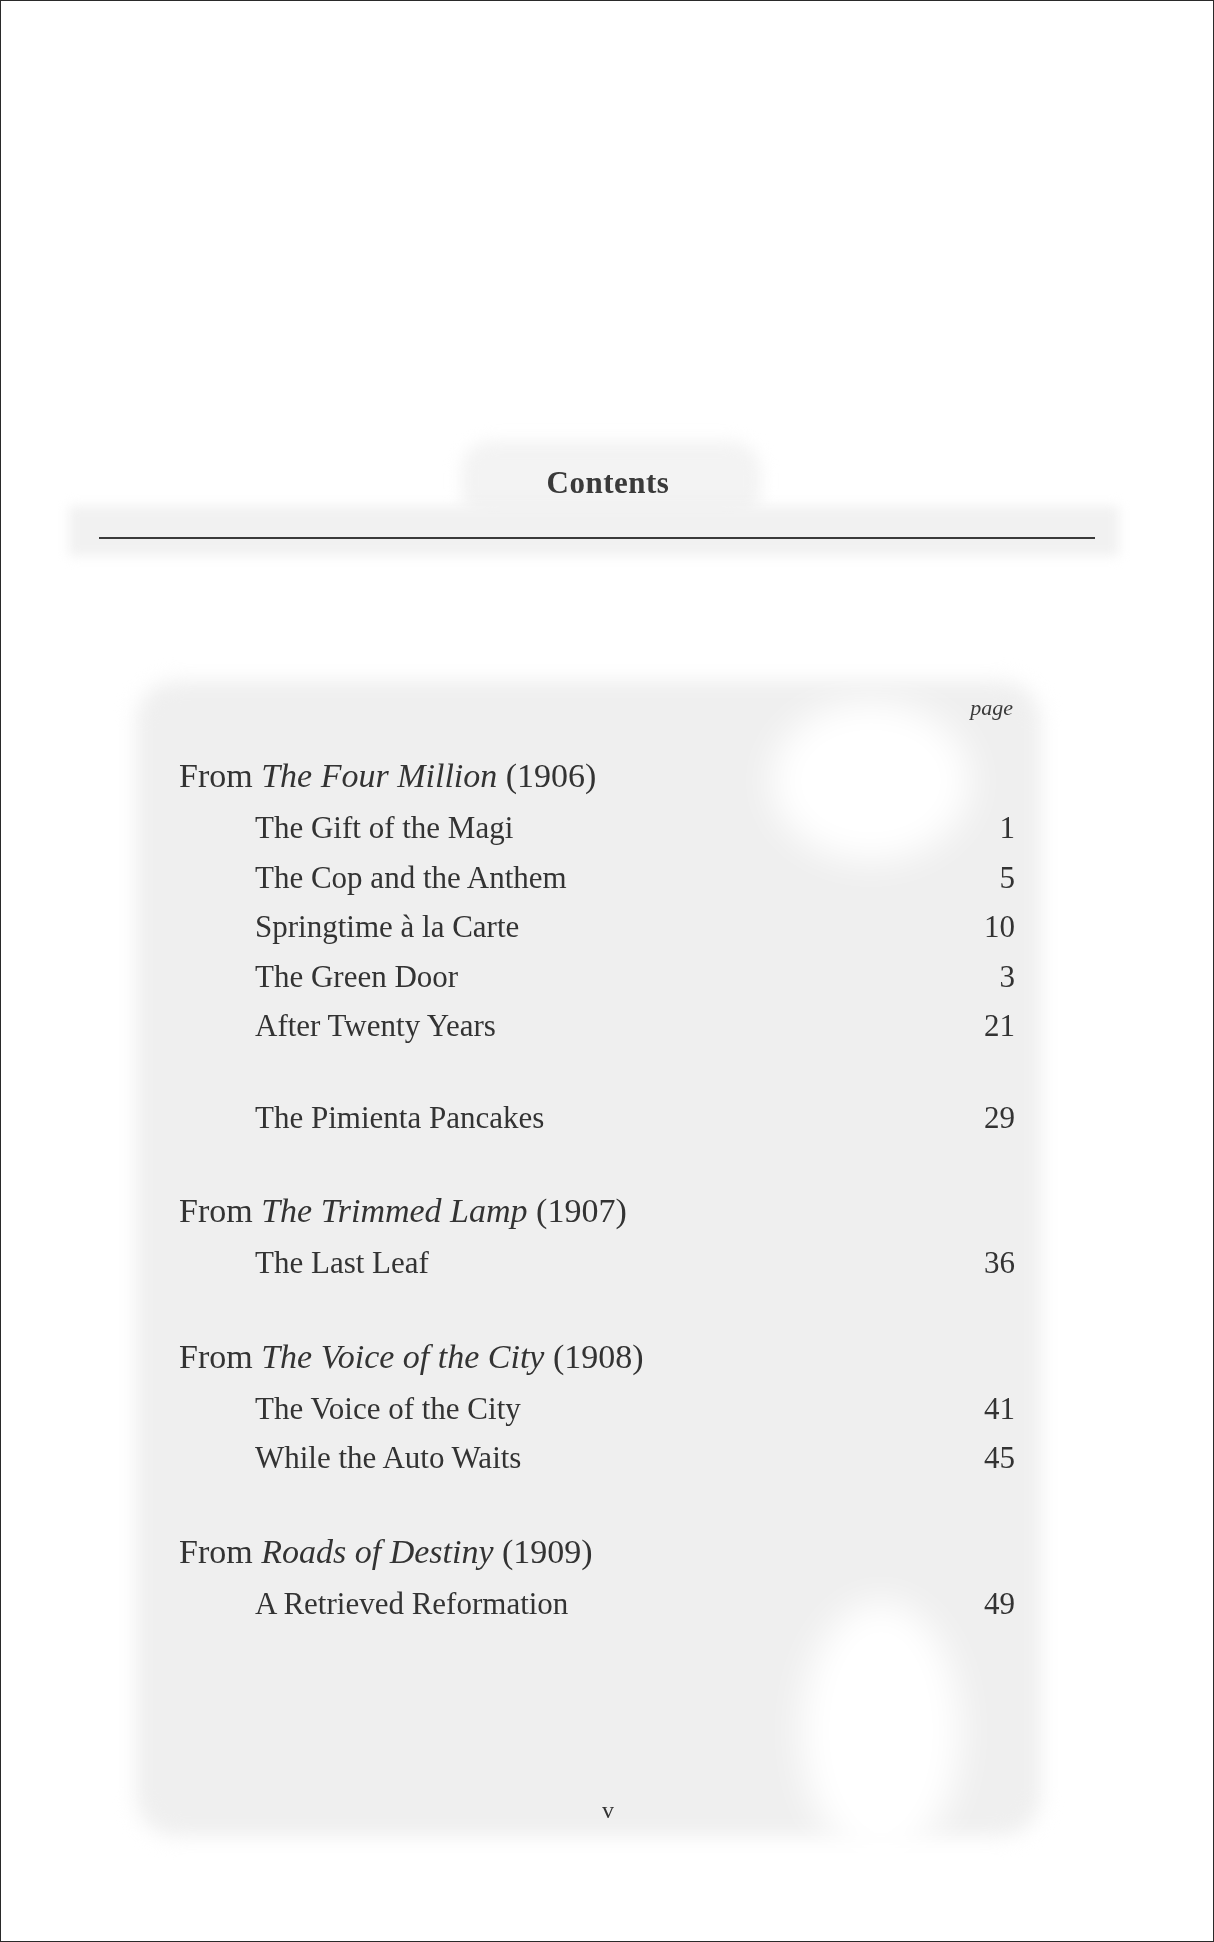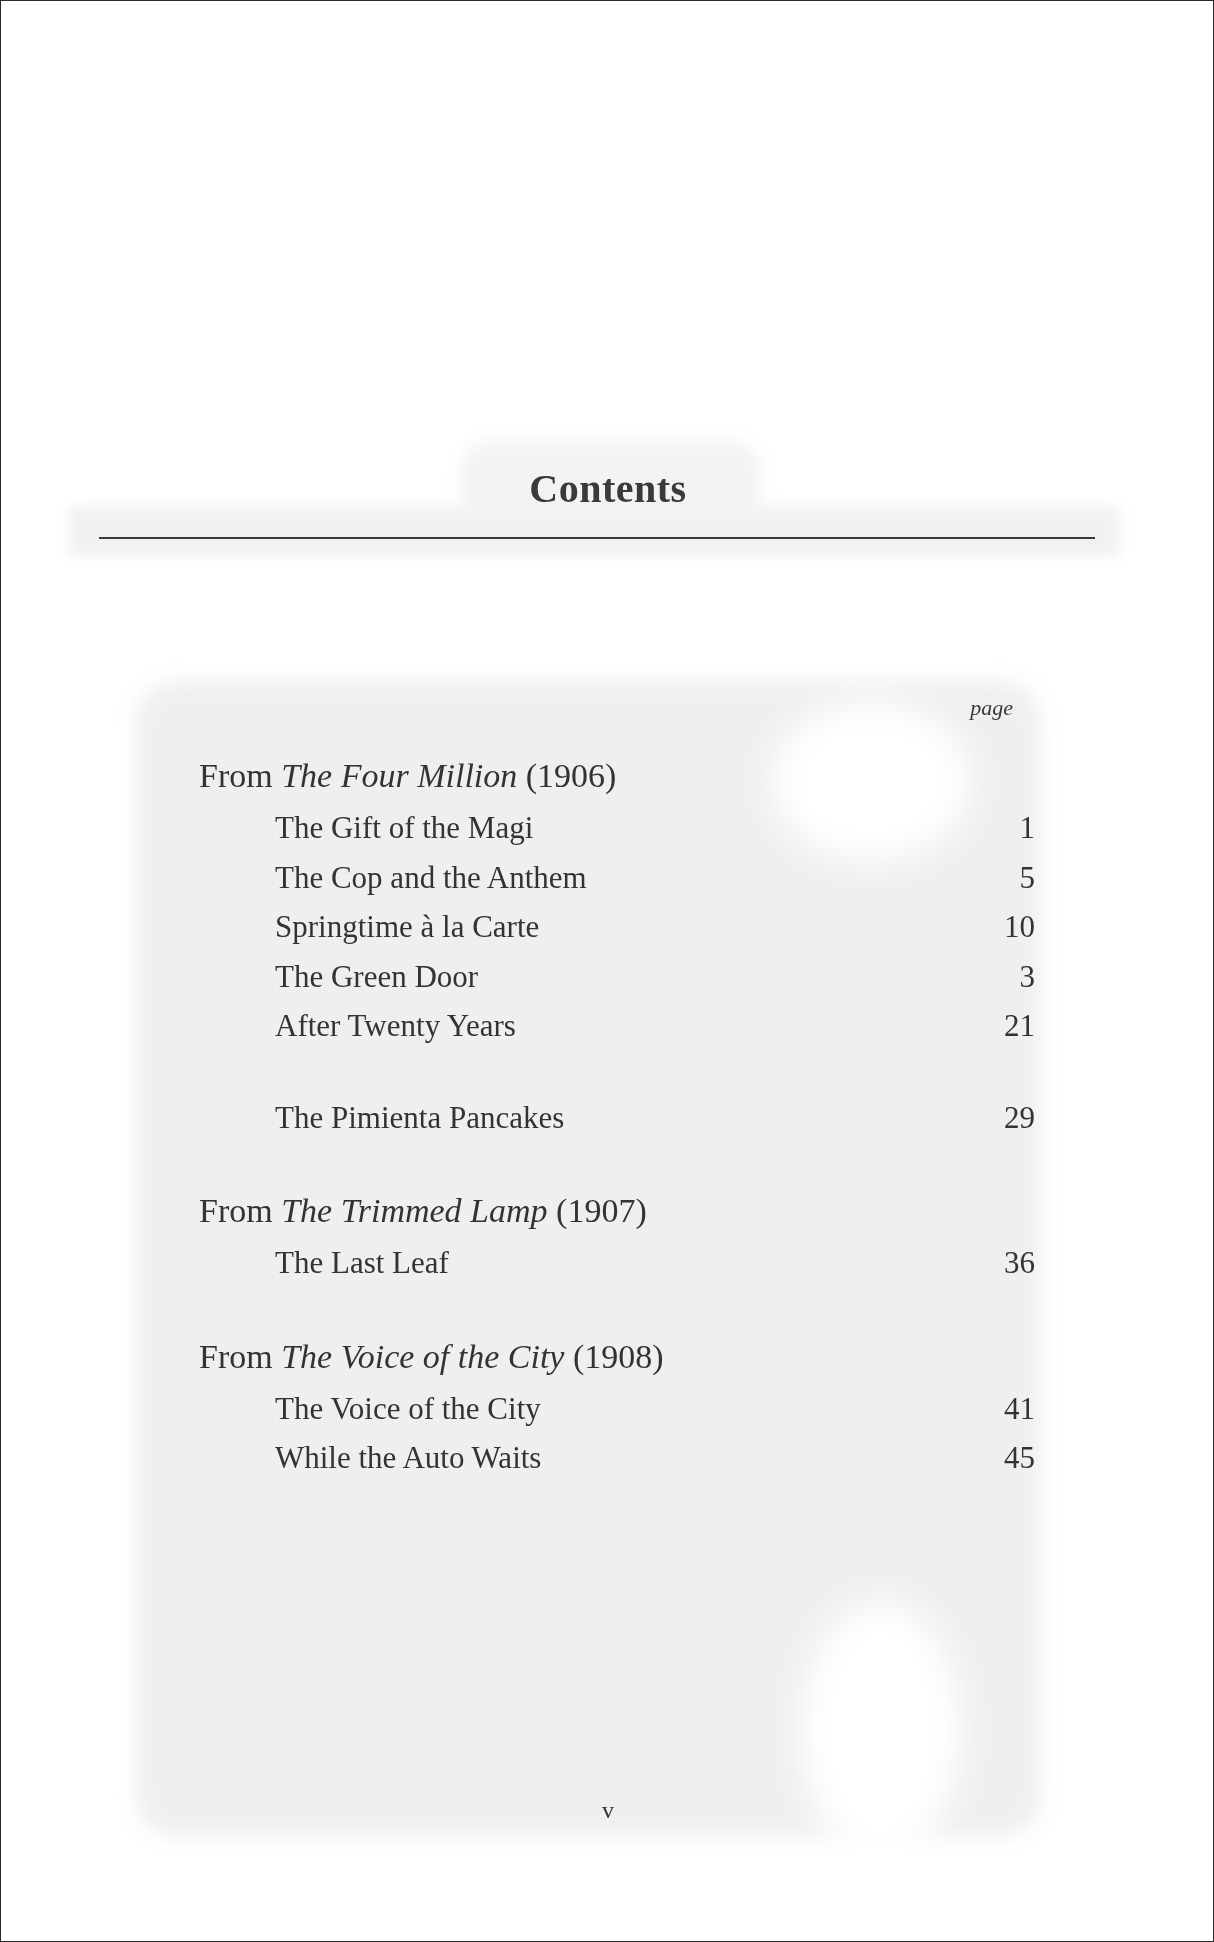--- a/index.html
+++ b/index.html
@@ -11,24 +11,24 @@
                 background: #f1f1f1; filter: blur(6px); }
   .shade-head-top { position: absolute; left: 460px; top: 440px; width: 300px; height: 80px;
                     background: #f3f3f3; filter: blur(8px); border-radius: 30px; }
   .shade-body { position: absolute; left: 135px; top: 680px; width: 905px; height: 1155px;
                 background: #efefef; filter: blur(10px); border-radius: 40px; }
   .hole-1 { position: absolute; left: 770px; top: 700px; width: 200px; height: 160px;
             background: #ffffff; filter: blur(18px); border-radius: 50%; }
   .hole-2 { position: absolute; left: 800px; top: 1600px; width: 160px; height: 260px;
             background: #ffffff; filter: blur(18px); border-radius: 50%; }
   .title { position: absolute; left: 0; width: 1214px; top: 464px; text-align: center;
-           font-weight: bold; font-size: 40px; color: #3a3a3a; letter-spacing: 0.5px; }
+           font-weight: bold; font-size: 31px; color: #3a3a3a; letter-spacing: 0.5px; }
   .rule { position: absolute; left: 98px; top: 536px; width: 996px; height: 2px; background: #3a3a3a; }
   .page-label { position: absolute; right: 200px; top: 694px; font-style: italic; font-size: 22px; color: #3a3a3a; }
-  .toc { position: absolute; left: 178px; top: 748px; width: 836px; margin-left: 20px; }
+  .toc { position: absolute; left: 178px; top: 748px; width: 836px; }
   .section { margin-bottom: 42px; }
   .section-head { font-size: 34px; line-height: 54px; color: #333; white-space: nowrap; }
   .section-head i { font-style: italic; }
   .entry { display: flex; justify-content: space-between; font-size: 31px; line-height: 49.5px;
            padding-left: 76px; color: #333; gap: 24px; }
   .folio { position: absolute; left: 0; width: 1214px; top: 1796px; text-align: center;
            font-size: 24px; color: #333; }
 </style>
 </head>
 <body>
@@ -103,17 +103,28 @@
       <div class="entry">
         <span>The Voice of the City</span>
         <span>41</span>
       </div>
       <div class="entry">
         <span>While the Auto Waits</span>
         <span>45</span>
       </div>
     </div>
 
+    <div class="section">
+      <div class="section-head">
+        <span>From</span>
+        <i>Roads of Destiny</i>
+        <span>(1909)</span>
+      </div>
+      <div class="entry">
+        <span>A Retrieved Reformation</span>
+        <span>49</span>
+      </div>
+    </div>
 
   </div>
 
   <div class="folio">v</div>
 </div>
 
 </body></html>

